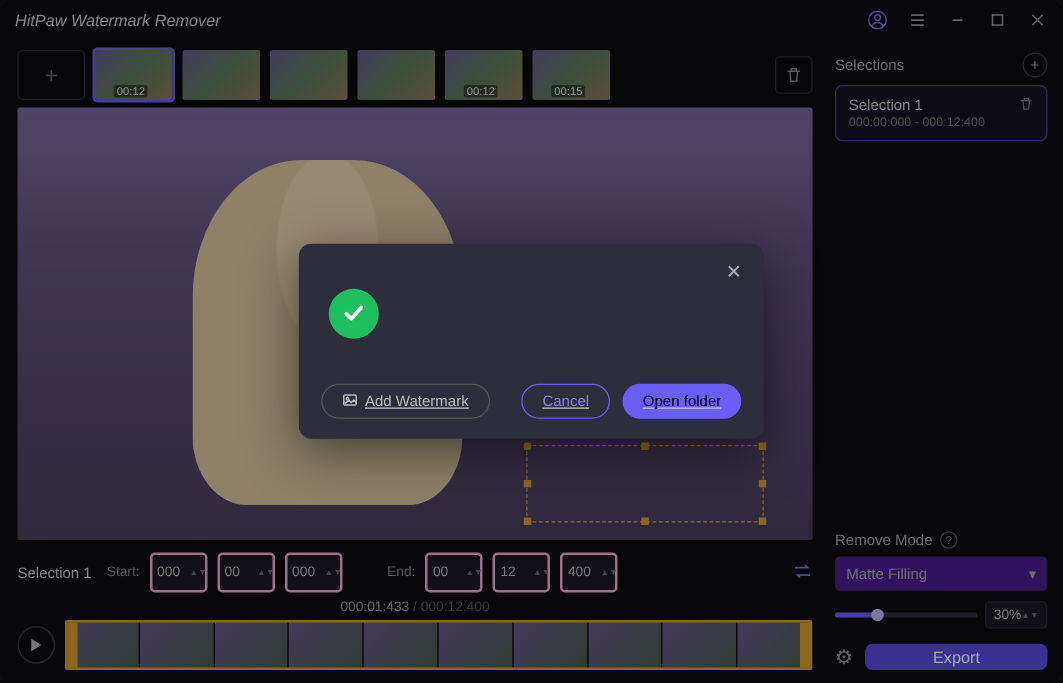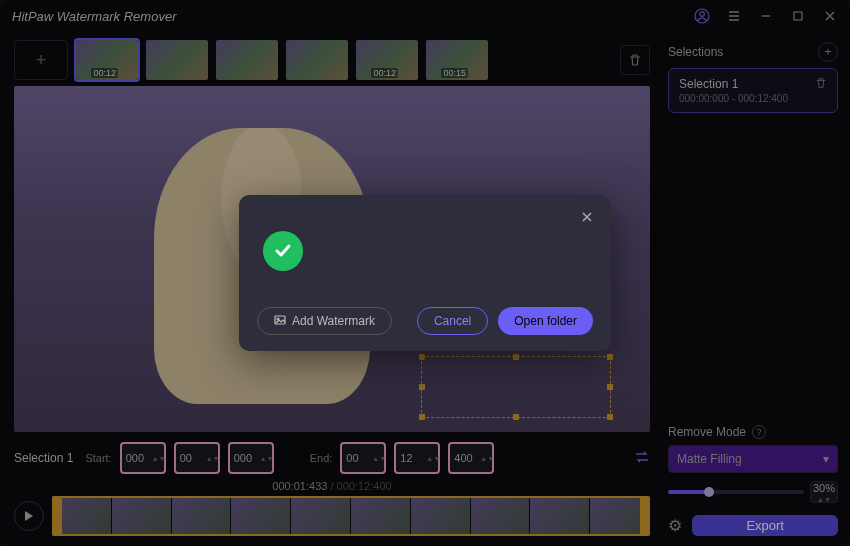--- a/index.html
+++ b/index.html
@@ -60,34 +60,34 @@
 .sel-card .s { color: #777; font-size: 10px; margin-top: 2px; }
 .del { color: #777; cursor: pointer; }
 
 .rm-header { display: flex; align-items: center; gap: 6px; color: #aaa; margin-top: auto; margin-bottom: 6px; }
 .qmark { width: 14px; height: 14px; border: 1px solid #555; border-radius: 50%; display: flex; align-items: center; justify-content: center; font-size: 9px; color: #888; }
 .select { height: 28px; background: #4c1d95; border: 1px solid #2e2c40; border-radius: 4px; display: flex; align-items: center; justify-content: space-between; padding: 0 8px; color: #aaa; cursor: pointer; margin-bottom: 8px; }
 .slider-row { display: flex; align-items: center; gap: 6px; margin-bottom: 12px; }
 .slider { flex: 1; height: 4px; background: #2e2c40; border-radius: 2px; position: relative; }
 .slider .fill { position: absolute; left: 0; top: 0; bottom: 0; width: 30%; background: #6a5ef5; border-radius: 2px; }
 .slider .knob { position: absolute; left: 30%; top: -3px; width: 10px; height: 10px; background: #bdb7f5; border-radius: 50%; margin-left: -5px; }
-.pct { width: 28px; height: 22px; background: #1a1a22; border: 1px solid #2c2c38; border-radius: 4px; display: flex; align-items: center; justify-content: space-between; padding: 0 4px; color: #bbb; font-size: 11px; flex-direction: column; }
+.pct { width: 50px; height: 22px; background: #1a1a22; border: 1px solid #2c2c38; border-radius: 4px; display: flex; align-items: center; justify-content: center; padding: 0 4px; color: #bbb; font-size: 11px; }
 
 .bottom-row { display: flex; align-items: center; gap: 10px; }
 .gear { color: #999; cursor: pointer; font-size: 16px; }
 .export { flex: 1; height: 21px; background: #5a4ee0; border-radius: 6px; display: flex; align-items: center; justify-content: center; color: #fff; cursor: pointer; font-size: 13px; }
 
 
 .overlay { position: absolute; inset: 0; background: rgba(0,0,0,.35); display: flex; align-items: center; justify-content: center; }
 .modal { width: 372px; background: #2e2d3c; border-radius: 10px; padding: 16px 18px 16px; box-shadow: 0 10px 40px rgba(0,0,0,.5); }
 .modal-close { display: flex; justify-content: flex-end; color: #aaa; cursor: pointer; margin-bottom: 8px; }
 .modal-body { display: flex; align-items: center; gap: 14px; margin-bottom: 36px; padding-left: 6px; }
 .check { width: 40px; height: 40px; background: #1fbf5f; border-radius: 50%; display: flex; align-items: center; justify-content: center; color: #fff; }
 .modal-msg { color: #eee; font-size: 14px; font-weight: 600; }
-.modal-actions { display: flex; align-items: flex-start; gap: 10px; }
+.modal-actions { display: flex; align-items: flex-start; gap: 10px; text-decoration: underline; }
 .btn { height: 28px; border-radius: 14px; display: flex; align-items: center; justify-content: center; padding: 0 16px; font-size: 12px; cursor: pointer; }
 .btn-ghost { border: 1px solid #555; color: #bbb; }
 .btn-outline { border: 1px solid #6a5ef5; color: #8a82f0; }
 .btn-primary { background: #6a5ef5; color: #000000; }
 .modal-actions .spacer { flex: 1; }
 .aw-icon { margin-right: 6px; }
 </style>
 </head>
 <body>
 

